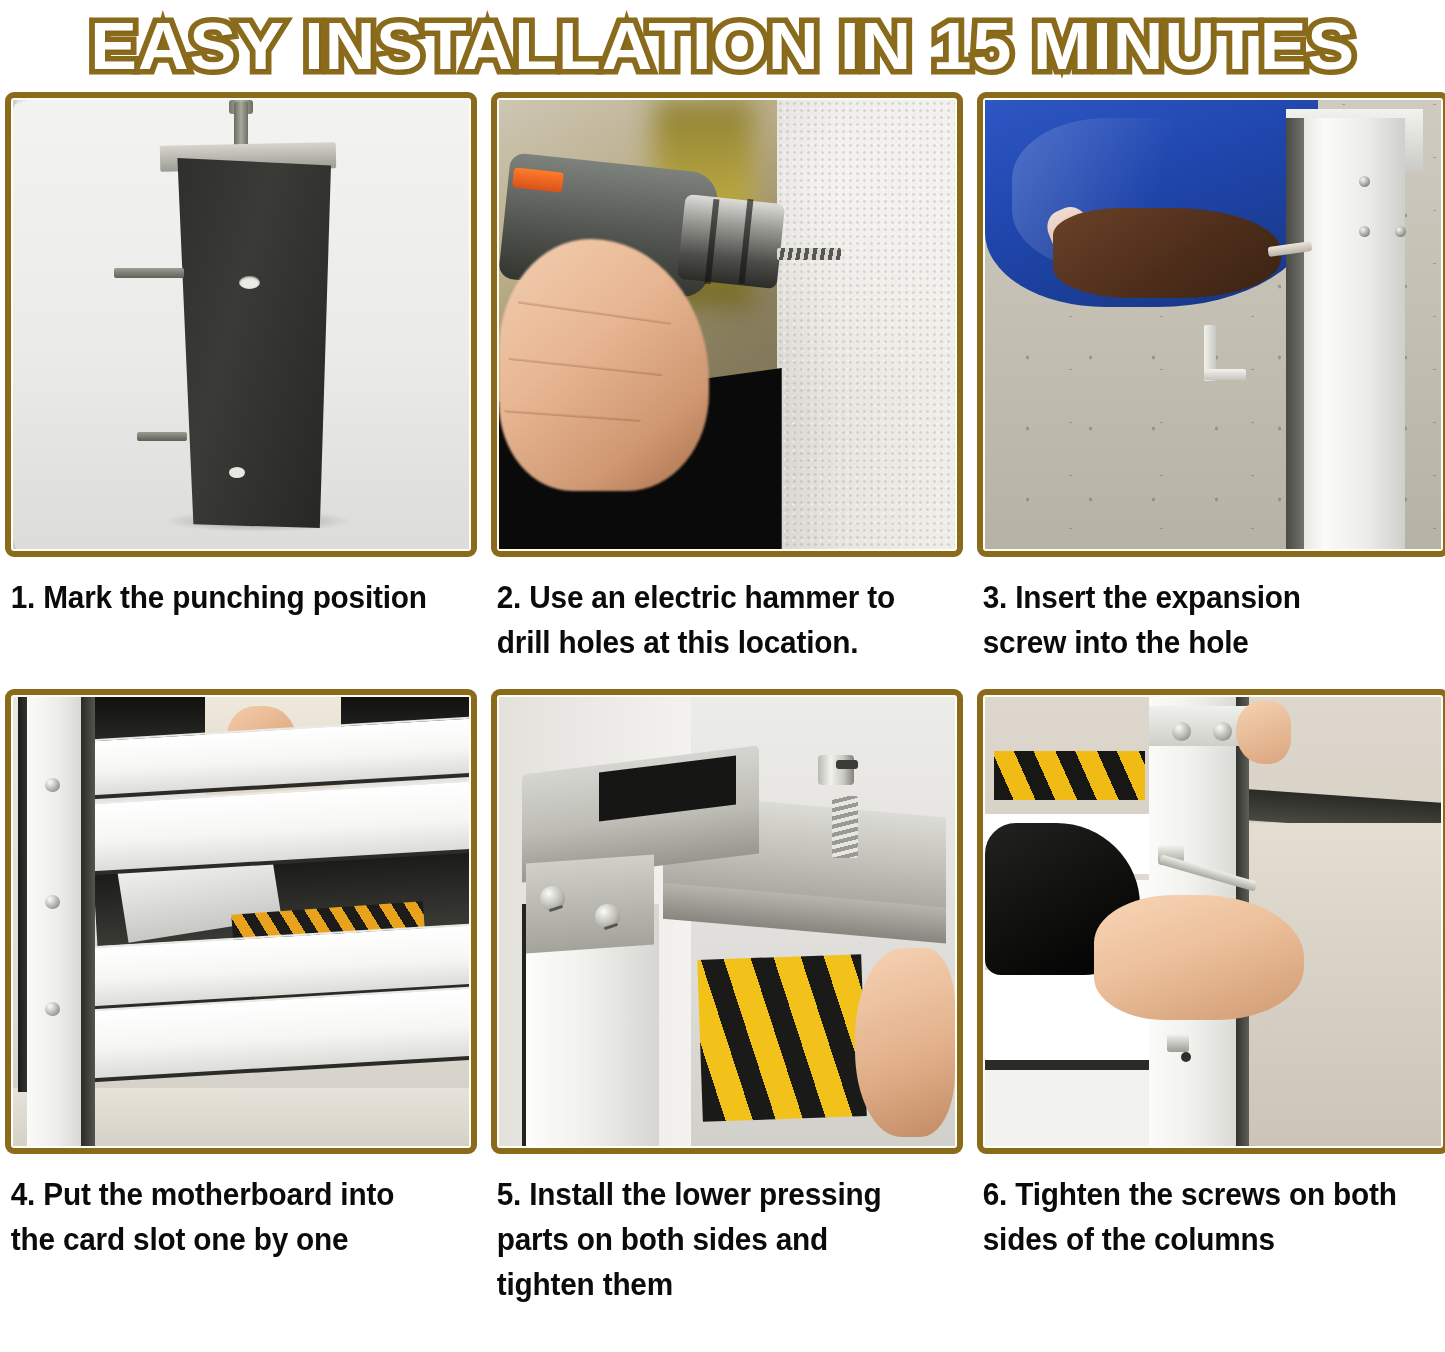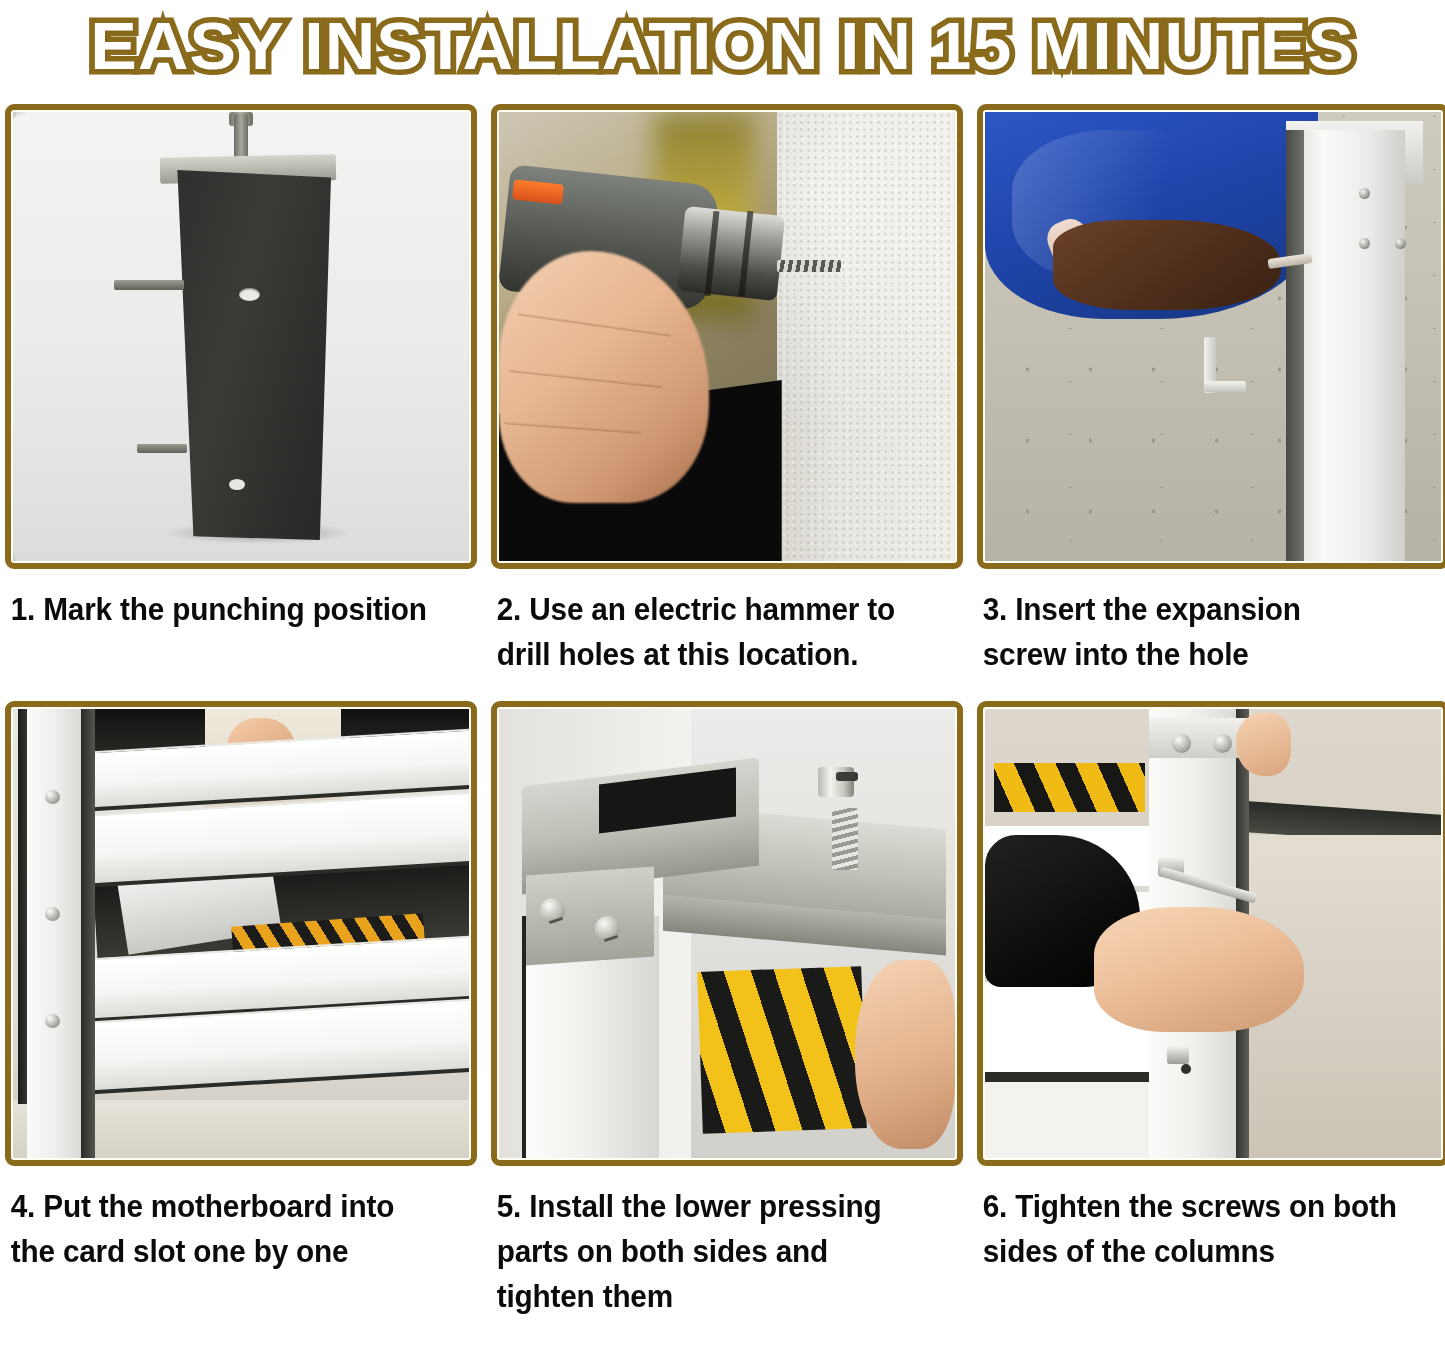--- a/index.html
+++ b/index.html
@@ -38,21 +38,21 @@
       0 0 1px #8a6b1c,
       2px 2px 0 rgba(120,95,25,0.35);
     white-space: nowrap;
     margin: 0;
     padding: 0 6px;
   }
 
   
   .grid {
     position: absolute;
-    top: 104px;
+    top: 92px;
     left: 0;
     width: 1445px;
   }
   .row {
     display: flex;
     width: 1445px;
     box-sizing: border-box;
     padding: 0 5px;
     gap: 14px;
   }

